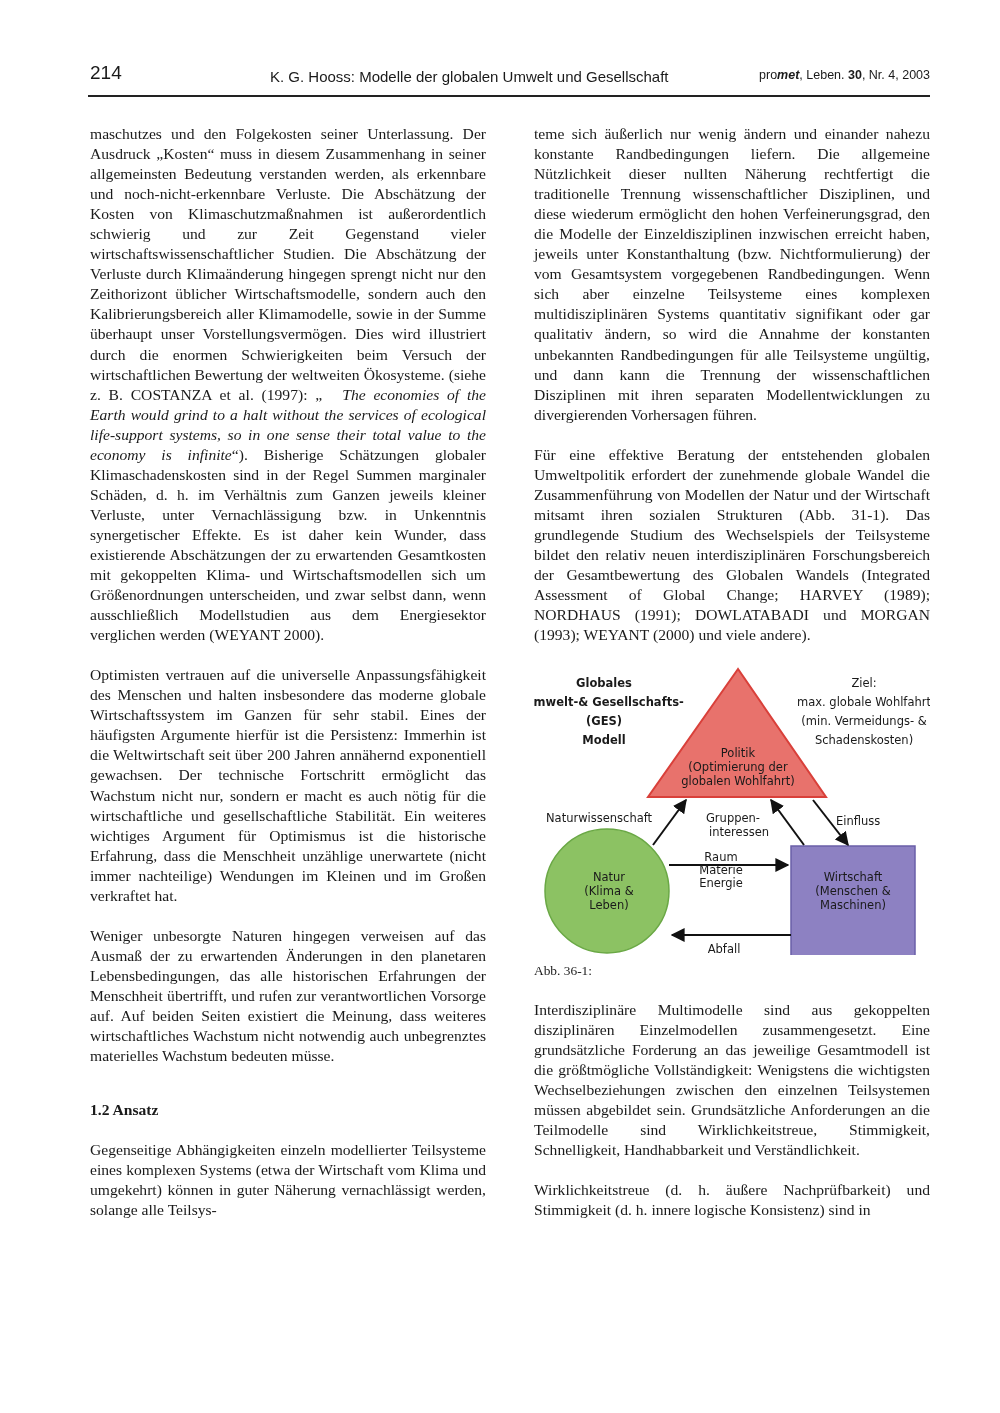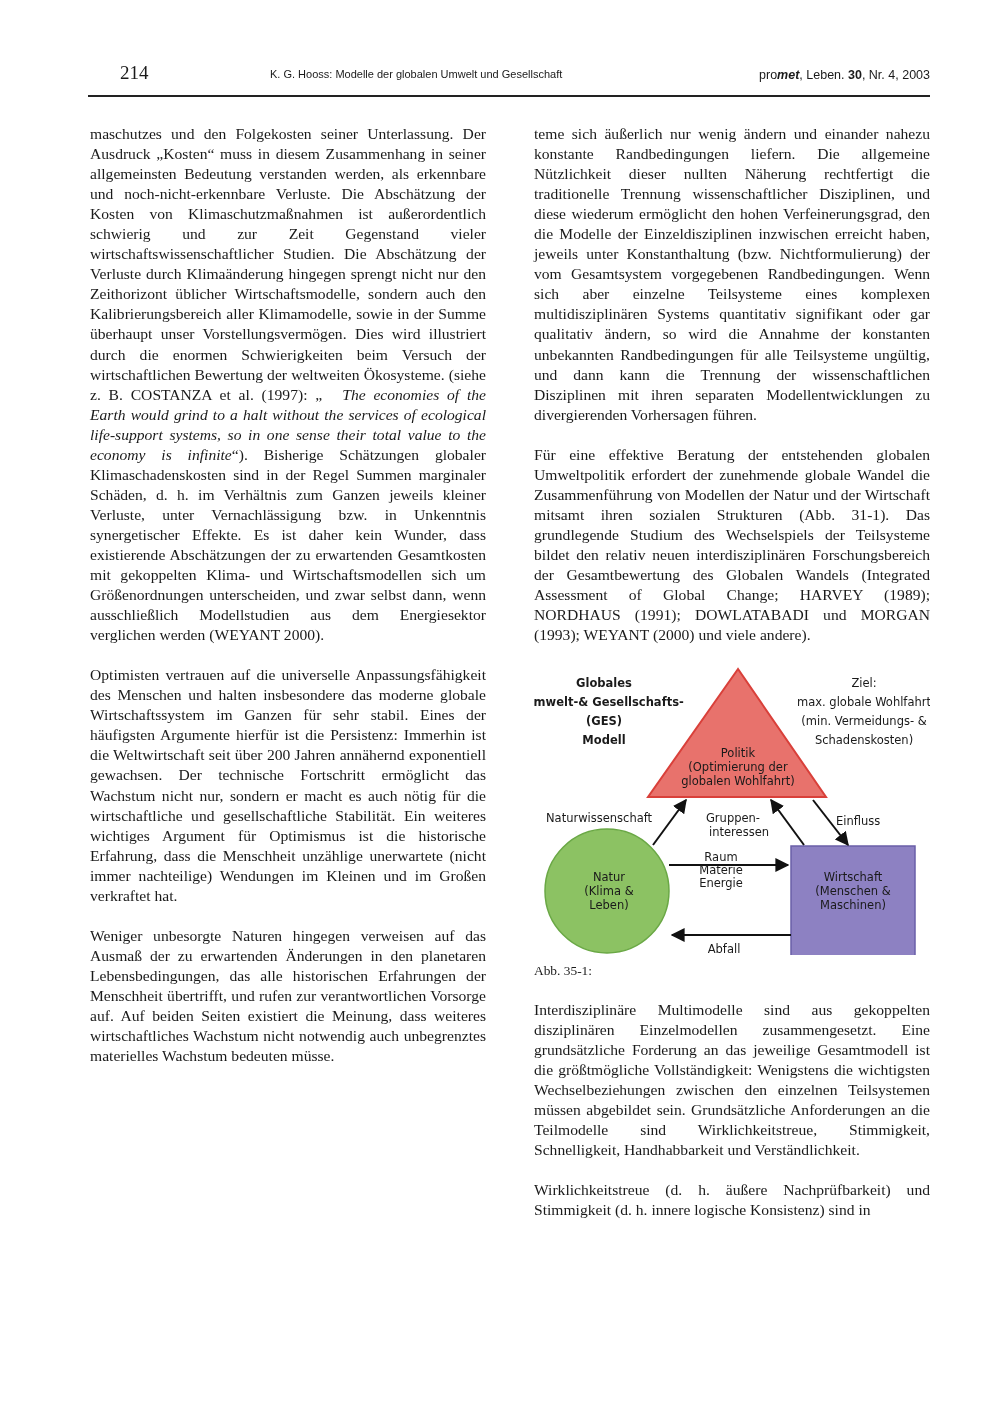--- a/index.html
+++ b/index.html
@@ -1,19 +1,19 @@
 <!DOCTYPE html>
 <html><head>
 <meta charset="utf-8">
 <style>
   html, body { margin: 0; padding: 0; background: #ffffff; }
   body { width: 1000px; height: 1413px; position: relative; overflow: hidden; color: #1a1a1a; }
   .header { position: absolute; left: 90px; top: 62px; width: 840px; height: 28px; font-family: "Liberation Sans", sans-serif; }
-  .header .pageno { position: absolute; left: 0; top: 0; font-family: Liberation Serif, serif; font-size: 19px; margin-left: 30px; }
-  .header .running { position: absolute; left: 180px; top: 6px; font-size: 11px; }
+  .header .pageno { position: absolute; left: 0; top: 0; font-family: Liberation Sans, sans-serif; font-size: 19px; }
+  .header .running { position: absolute; left: 180px; top: 6px; font-size: 15px; }
   .header .journal { position: absolute; right: 0; top: 6px; font-size: 12.5px; }
   .header .journal b, .header .journal i { font-weight: bold; }
   .rule { position: absolute; left: 88px; top: 95px; width: 842px; height: 2px; background: #222; }
   .col { position: absolute; top: 124px; width: 396px; font-family: "Liberation Serif", serif; font-size: 15.6px; line-height: 20.05px; text-align: justify; hyphens: manual; }
   .col.left { left: 90px; }
   .col.right { left: 534px; }
   .col p { margin: 0 0 20px 0; }
   .col p.nogap { margin-bottom: 0; }
   .col i { font-style: italic; margin-left: 20px; }
   .section-title { font-weight: bold; margin: 22px 0 20px 0; font-size: 15.6px; }
@@ -32,20 +32,22 @@
   <span class="pageno">214</span>
   <span class="running">K. G. Hooss: Modelle der globalen Umwelt und Gesellschaft</span>
   <span class="journal"><span>pro</span><b><i>met</i></b><span>, Leben. </span><b>30</b><span>, Nr. 4, 2003</span></span>
 </div>
 <div class="rule"></div>
 
 <div class="col left">
   <p><span>maschutzes und den Folgekosten seiner Unterlassung. Der Ausdruck „Kosten“ muss in diesem Zusammenhang in seiner allgemeinsten Bedeutung verstanden werden, als erkennbare und noch-nicht-erkennbare Verluste. Die Abschätzung der Kosten von Klimaschutzmaßnahmen ist außerordentlich schwierig und zur Zeit Gegenstand vieler wirtschaftswissenschaftlicher Studien. Die Abschätzung der Verluste durch Klimaänderung hingegen sprengt nicht nur den Zeithorizont üblicher Wirtschaftsmodelle, sondern auch den Kalibrierungsbereich aller Klimamodelle, sowie in der Summe überhaupt unser Vorstellungsvermögen. Dies wird illustriert durch die enormen Schwierigkeiten beim Versuch der wirtschaftlichen Bewertung der weltweiten Ökosysteme. (siehe z. B. COSTANZA et al. (1997): „</span><i>The economies of the Earth would grind to a halt without the services of ecological life-support systems, so in one sense their total value to the economy is infinite</i><span>“). Bisherige Schätzungen globaler Klimaschadenskosten sind in der Regel Summen marginaler Schäden, d. h. im Verhältnis zum Ganzen jeweils kleiner Verluste, unter Vernachlässigung bzw. in Unkenntnis synergetischer Effekte. Es ist daher kein Wunder, dass existierende Abschätzungen der zu erwartenden Gesamtkosten mit gekoppelten Klima- und Wirtschaftsmodellen sich um Größenordnungen unterscheiden, und zwar selbst dann, wenn ausschließlich Modellstudien aus dem Energiesektor verglichen werden (WEYANT 2000).</span></p>
   <p>Optimisten vertrauen auf die universelle Anpassungsfähigkeit des Menschen und halten insbesondere das moderne globale Wirtschaftssystem im Ganzen für sehr stabil. Eines der häufigsten Argumente hierfür ist die Persistenz: Immerhin ist die Weltwirtschaft seit über 200 Jahren annähernd exponentiell gewachsen. Der technische Fortschritt ermöglicht das Wachstum nicht nur, sondern er macht es auch nötig für die wirtschaftliche und gesellschaftliche Stabilität. Ein weiteres wichtiges Argument für Optimismus ist die historische Erfahrung, dass die Menschheit unzählige unerwartete (nicht immer nachteilige) Wendungen im Kleinen und im Großen verkraftet hat.</p>
   <p>Weniger unbesorgte Naturen hingegen verweisen auf das Ausmaß der zu erwartenden Änderungen in den planetaren Lebensbedingungen, das alle historischen Erfahrungen der Menschheit übertrifft, und rufen zur verantwortlichen Vorsorge auf. Auf beiden Seiten existiert die Meinung, dass weiteres wirtschaftliches Wachstum nicht notwendig auch unbegrenztes materielles Wachstum bedeuten müsse.</p>
+  <div class="section-title" style="margin-top:34px;">1.2 Ansatz</div>
+  <p class="nogap">Gegenseitige Abhängigkeiten einzeln modellierter Teilsysteme eines komplexen Systems (etwa der Wirtschaft vom Klima und umgekehrt) können in guter Näherung vernachlässigt werden, solange alle Teilsys-</p>
 </div>
 
 <div class="col right">
   <p>teme sich äußerlich nur wenig ändern und einander nahezu konstante Randbedingungen liefern. Die allgemeine Nützlichkeit dieser nullten Näherung rechtfertigt die traditionelle Trennung wissenschaftlicher Disziplinen, und diese wiederum ermöglicht den hohen Verfeinerungsgrad, den die Modelle der Einzeldisziplinen inzwischen erreicht haben, jeweils unter Konstanthaltung (bzw. Nichtformulierung) der vom Gesamtsystem vorgegebenen Randbedingungen. Wenn sich aber einzelne Teilsysteme eines komplexen multidisziplinären Systems quantitativ signifikant oder gar qualitativ ändern, so wird die Annahme der konstanten unbekannten Randbedingungen für alle Teilsysteme ungültig, und dann kann die Trennung der wissenschaftlichen Disziplinen mit ihren separaten Modellentwicklungen zu divergierenden Vorhersagen führen.</p>
   <p style="margin-bottom:0;">Für eine effektive Beratung der entstehenden globalen Umweltpolitik erfordert der zunehmende globale Wandel die Zusammenführung von Modellen der Natur und der Wirtschaft mitsamt ihren sozialen Strukturen (Abb. 31-1). Das grundlegende Studium des Wechselspiels der Teilsysteme bildet den relativ neuen interdisziplinären Forschungsbereich der Gesamtbewertung des Globalen Wandels (Integrated Assessment of Global Change; HARVEY (1989); NORDHAUS (1991); DOWLATABADI und MORGAN (1993); WEYANT (2000) und viele andere).</p>
 
   <div class="figure">
     <svg width="396" height="290" viewBox="0 0 396 290">
       <defs>
         <marker id="ah" viewBox="0 0 10 10" refX="9" refY="5" markerWidth="7" markerHeight="7" orient="auto-start-reverse">
@@ -98,18 +100,18 @@
       <g text-anchor="middle">
         <text class="figlabel" x="187" y="196">Raum</text>
         <text class="figlabel" x="187" y="209">Materie</text>
         <text class="figlabel" x="187" y="222">Energie</text>
       </g>
       <text class="figlabel" x="190" y="288" text-anchor="middle">Abfall</text>
     </svg>
   </div>
 
   <div class="caption">
-    <span class="label">Abb. 35-1:</span>
+    <span class="label">Abb. 36-1:</span>
   </div>
 
   <p>Interdisziplinäre Multimodelle sind aus gekoppelten disziplinären Einzelmodellen zusammengesetzt. Eine grundsätzliche Forderung an das jeweilige Gesamtmodell ist die größtmögliche Vollständigkeit: Wenigstens die wichtigsten Wechselbeziehungen zwischen den einzelnen Teilsystemen müssen abgebildet sein. Grundsätzliche Anforderungen an die Teilmodelle sind Wirklichkeitstreue, Stimmigkeit, Schnelligkeit, Handhabbarkeit und Verständlichkeit.</p>
   <p class="nogap">Wirklichkeitstreue (d. h. äußere Nachprüfbarkeit) und Stimmigkeit (d. h. innere logische Konsistenz) sind in</p>
 </div>
 
 </body></html>

